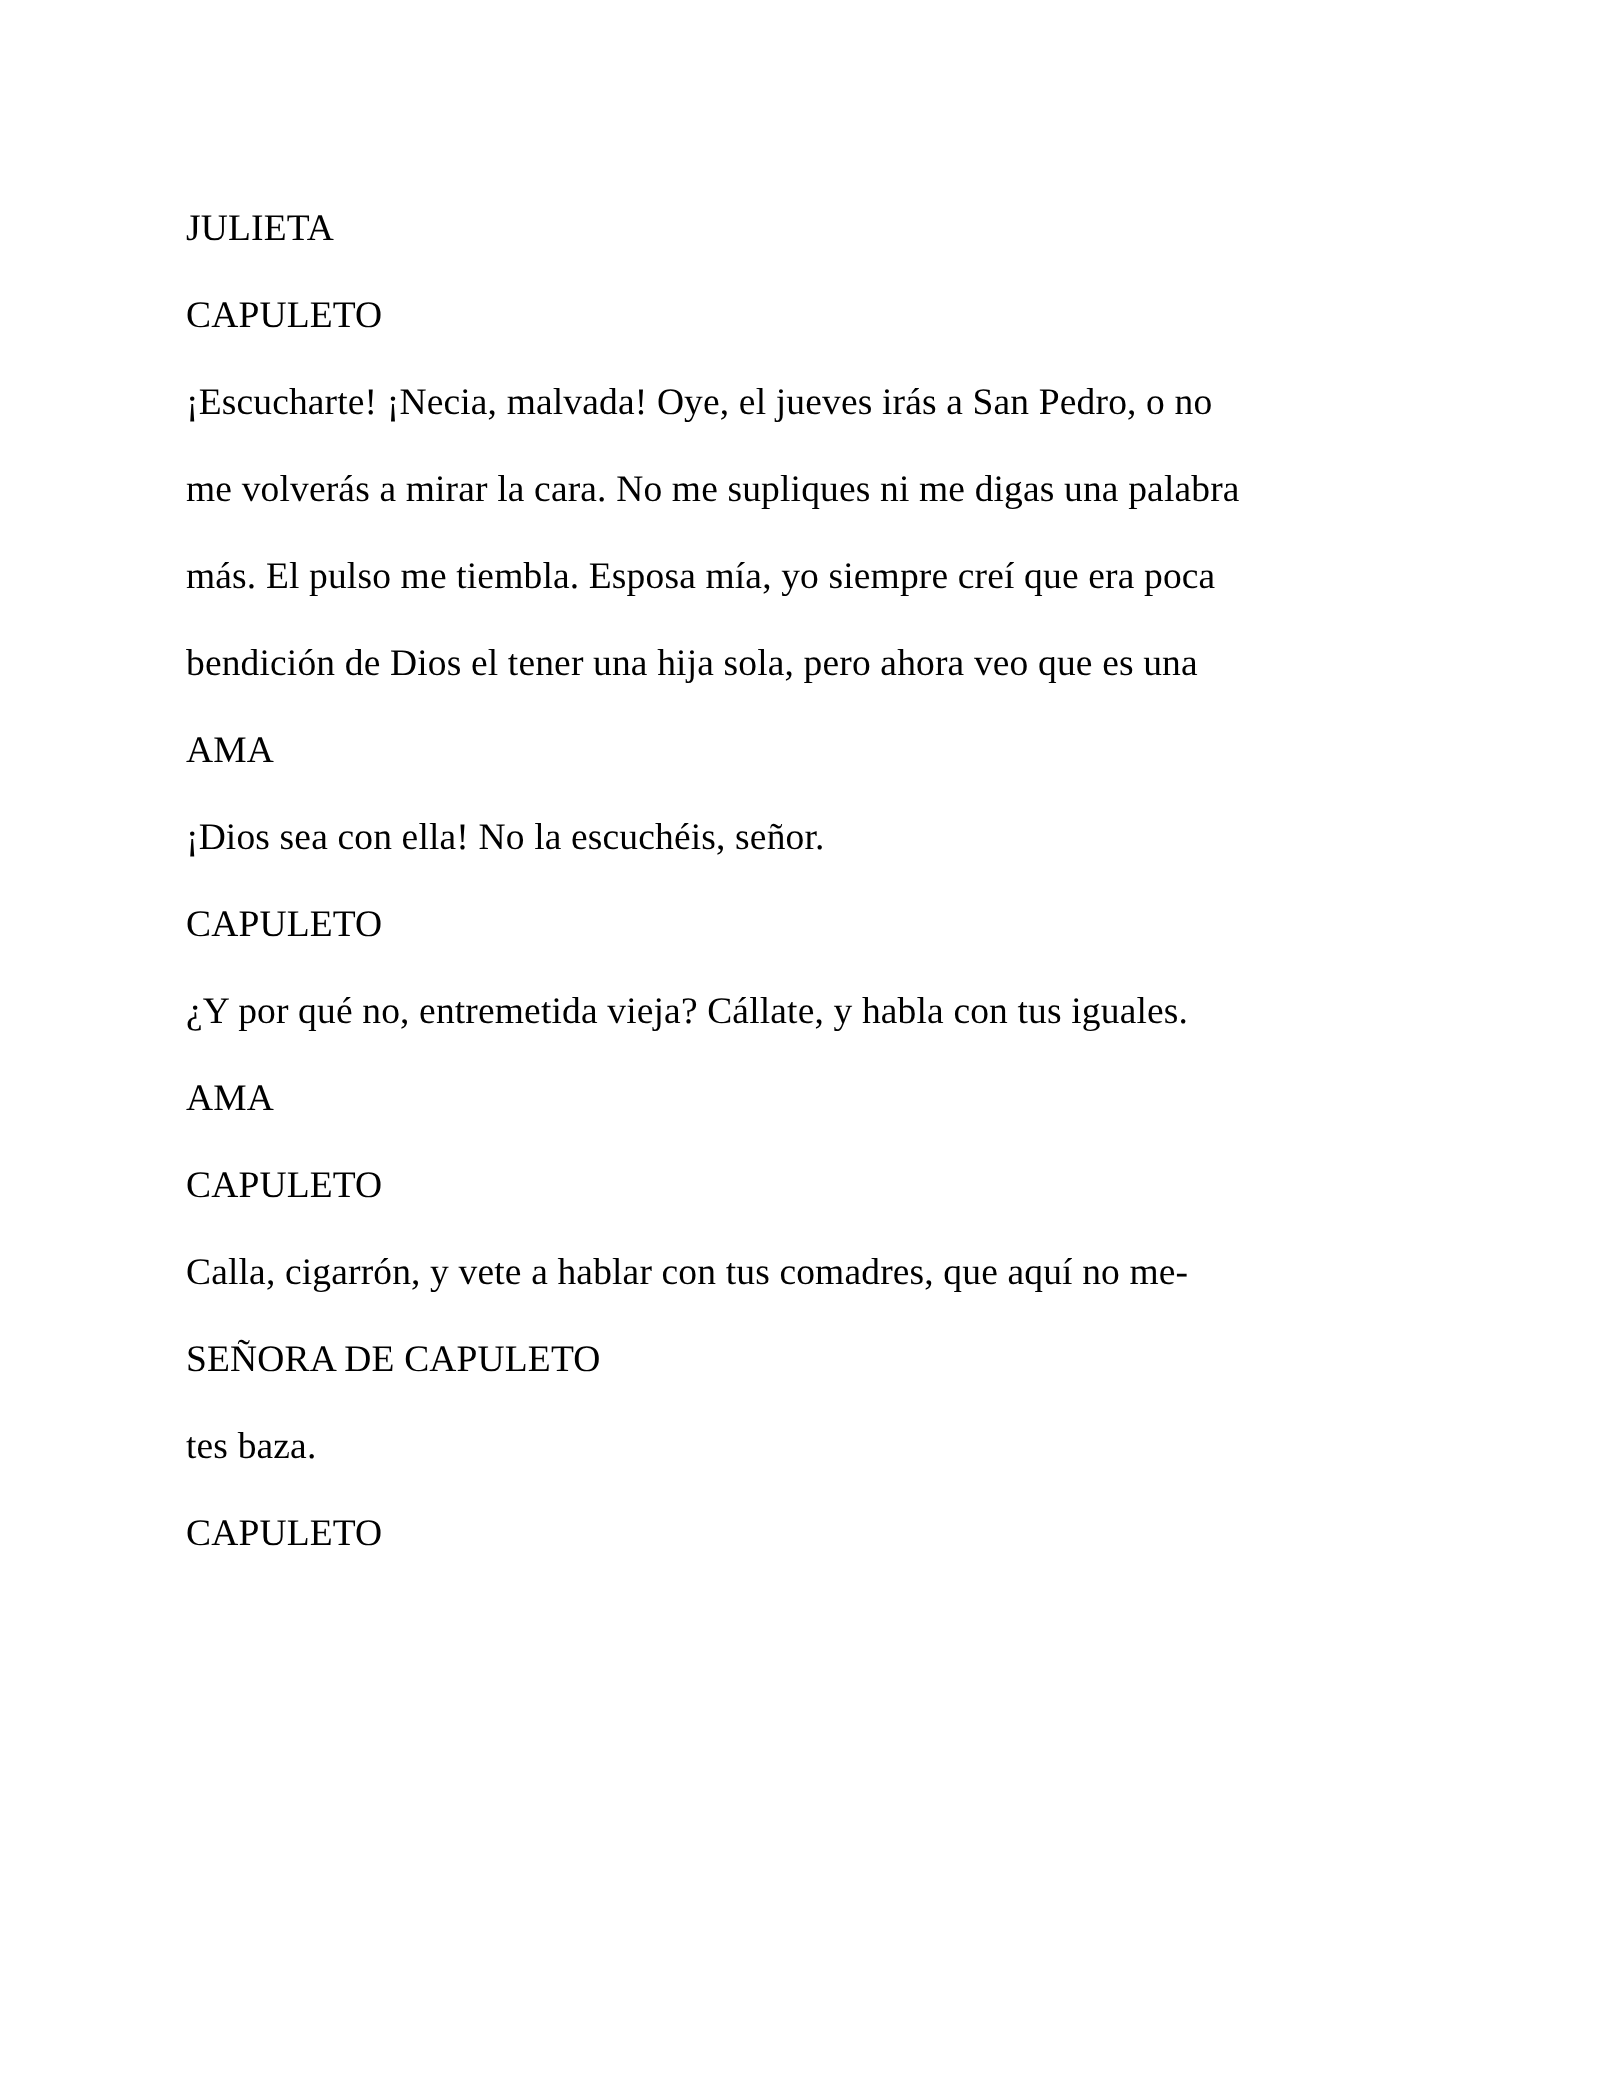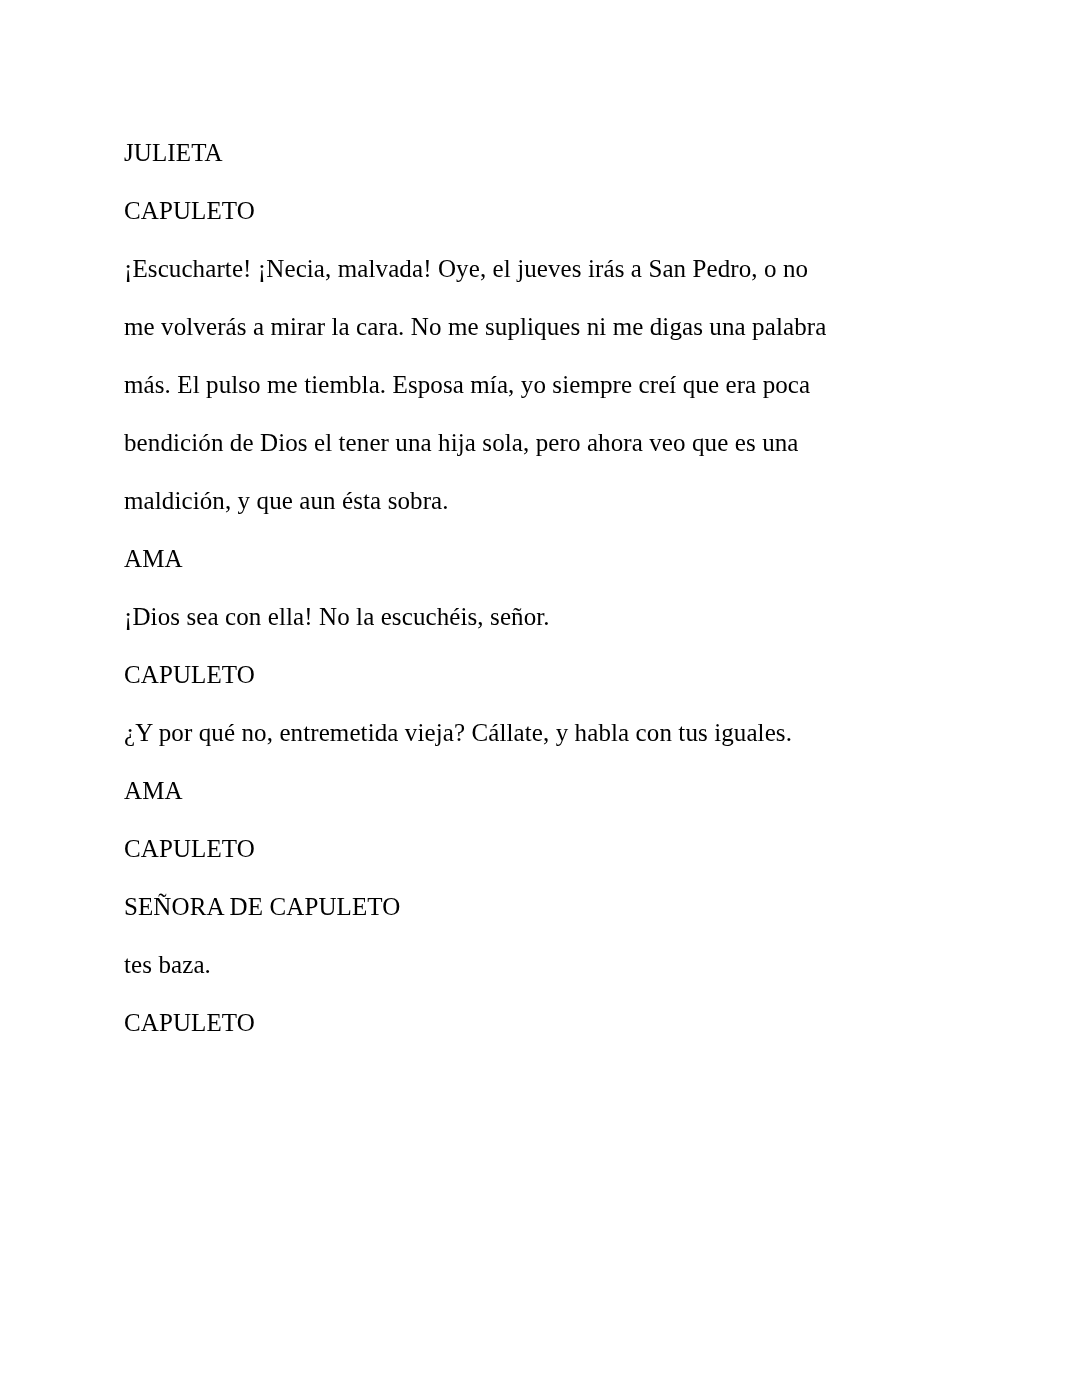--- a/index.html
+++ b/index.html
@@ -45,24 +45,24 @@
 <body>
 
 <div class="page">
   <div class="text-column" id="text-column">
       <div class="line speaker">JULIETA</div>
       <div class="line speaker">CAPULETO</div>
       <div class="line">¡Escucharte! ¡Necia, malvada! Oye, el jueves irás a San Pedro, o no</div>
       <div class="line">me volverás a mirar la cara. No me supliques ni me digas una palabra</div>
       <div class="line">más. El pulso me tiembla. Esposa mía, yo siempre creí que era poca</div>
       <div class="line">bendición de Dios el tener una hija sola, pero ahora veo que es una</div>
-      <div class="line">maldición, y que aun ésta sobra.</div>
       <div class="line speaker">AMA</div>
       <div class="line">¡Dios sea con ella! No la escuchéis, señor.</div>
       <div class="line speaker">CAPULETO</div>
       <div class="line">¿Y por qué no, entremetida vieja? Cállate, y habla con tus iguales.</div>
       <div class="line speaker">AMA</div>
       <div class="line speaker">CAPULETO</div>
+      <div class="line">Calla, cigarrón, y vete a hablar con tus comadres, que aquí no me-</div>
       <div class="line speaker">SEÑORA DE CAPULETO</div>
       <div class="line">tes baza.</div>
       <div class="line speaker">CAPULETO</div>
     </div>
 </div>
 
 </body></html>

